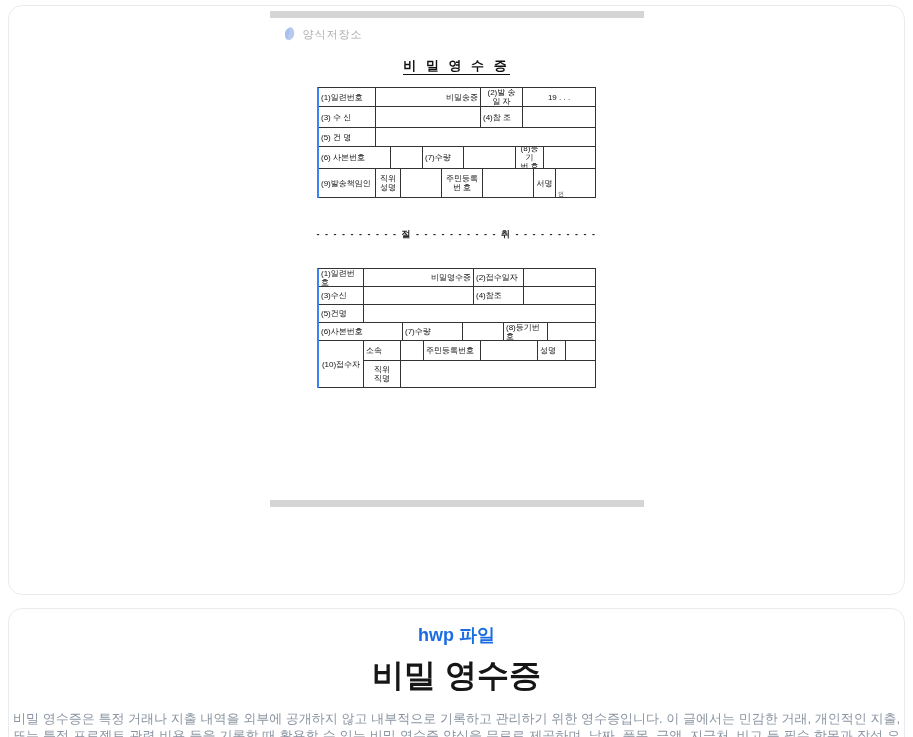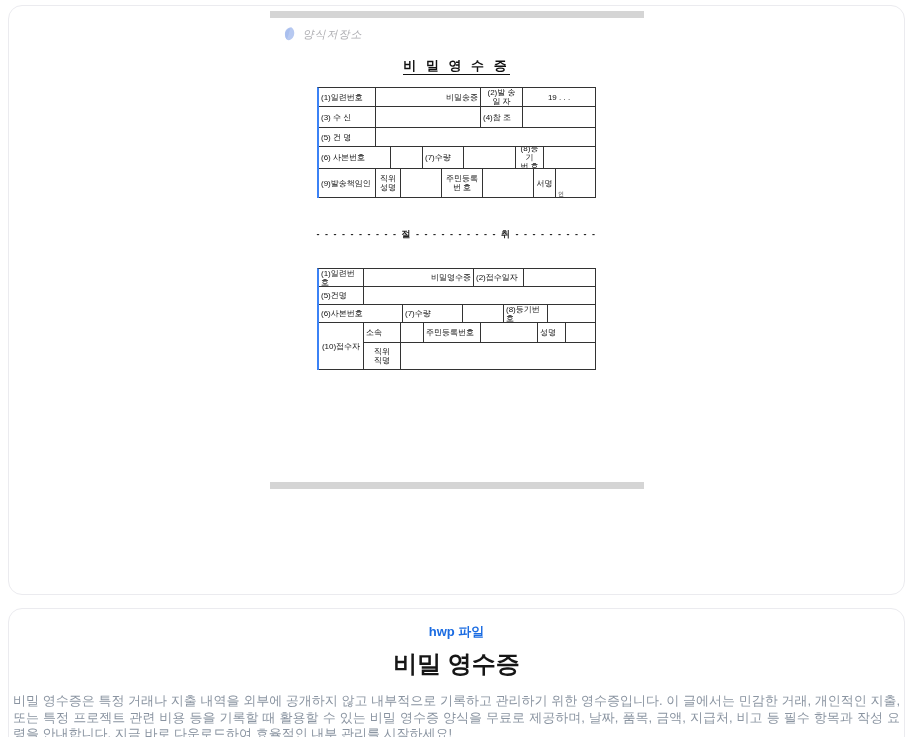--- a/index.html
+++ b/index.html
@@ -11,21 +11,21 @@
   #preview-card { top:5px; height:590px; overflow:hidden; }
   #info-card    { top:608px; height:220px; text-align:center; }
 
   
   .doc { position:relative; width:374px; margin:0 auto; }
   .page-bar { width:374px; height:7px; background:#d5d5d5; margin:0 auto; }
   .bar-top { margin-top:5px; }
   .bar-bottom { margin-top:112px; }
 
   .brand-row { display:flex; align-items:center; gap:5px; margin:7px 0 0 10px; height:18px; }
-  .brand-text { color:#aeaeb2; font-size:11px; letter-spacing:1px;font-style:italic; }
+  .brand-text { color:#aeaeb2; font-size:11px; letter-spacing:1px; }
 
   .doc-title { text-align:center; margin-top:13px; }
   .doc-title span { font-size:13px; font-weight:bold; color:#111; letter-spacing:3px;
                     border-bottom:1.5px solid #111; padding-bottom:1px; }
 
   .form-table { width:279px; margin:0 auto; border-top:1px solid #333; border-left:2px solid #3b82f6;
                 color:#111; }
   .t1 { margin-top:12px; }
   .t2 { margin-top:28px; }
   .frow { display:flex; }
@@ -39,22 +39,22 @@
   .seal { position:absolute; left:2px; bottom:0px; font-size:6px; line-height:6px; color:#222; }
 
   .cutline { margin-top:30px; text-align:center; font-size:9px; font-weight:bold;
              color:#222; letter-spacing:1.5px; white-space:nowrap; height:12px; }
 
   .watermark { position:absolute; top:264px; left:50%; transform:translateX(-45%);
                font-size:23px; font-weight:bold; color:rgba(238,145,120,0.55);
                letter-spacing:1px; pointer-events:none; }
 
   
-  .file-type { margin-top:14px; font-size:13px; font-weight:bold; color:#1b6ce2; display:inline-block; }
-  .info-title { margin-top:7px; font-size:24px; font-weight:bold; color:#161616; }
+  .file-type { margin-top:14px; font-size:18px; font-weight:bold; color:#1b6ce2; display:inline-block; }
+  .info-title { margin-top:7px; font-size:32px; font-weight:bold; color:#161616; }
   .info-desc { margin-top:13px; padding:0 4px; text-align:justify; font-size:13px;
                line-height:16.5px; color:#8a94a1; }
 </style>
 </head>
 <body>
 
 <div class="card" id="preview-card">
   <div class="doc">
 
     <div class="page-bar bar-top"></div>
@@ -116,20 +116,26 @@
     <div class="cutline">- - - - - - - - - -  절  - - - - - - - - - -  취  - - - - - - - - - -</div>
 
     <div class="form-table t2">
       <div class="frow" style="height:18px">
         <div class="fcell" style="width:45px">(1)일련번호</div>
         <div class="fcell rgt" style="width:110px">비밀영수증</div>
         <div class="fcell" style="width:50px">(2)접수일자</div>
         <div class="fcell grow"></div>
       </div>
       <div class="frow" style="height:18px">
+        <div class="fcell" style="width:45px">(3)수신</div>
+        <div class="fcell" style="width:110px"></div>
+        <div class="fcell" style="width:50px">(4)참조</div>
+        <div class="fcell grow"></div>
+      </div>
+      <div class="frow" style="height:18px">
         <div class="fcell" style="width:45px">(5)건명</div>
         <div class="fcell grow"></div>
       </div>
       <div class="frow" style="height:18px">
         <div class="fcell" style="width:84px">(6)사본번호</div>
         <div class="fcell" style="width:60px">(7)수량</div>
         <div class="fcell" style="width:41px"></div>
         <div class="fcell" style="width:44px">(8)등기번호</div>
         <div class="fcell grow"></div>
       </div>

